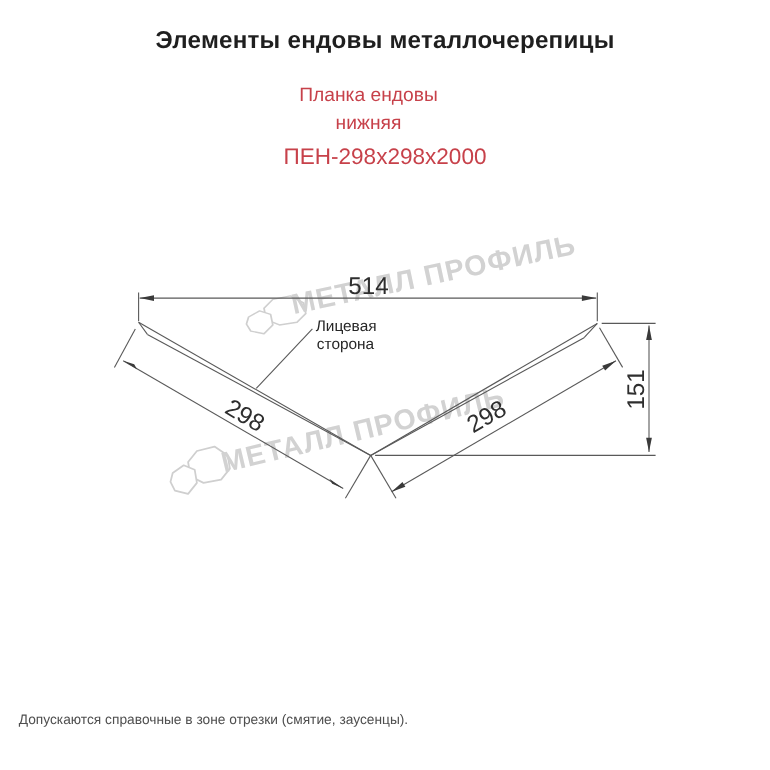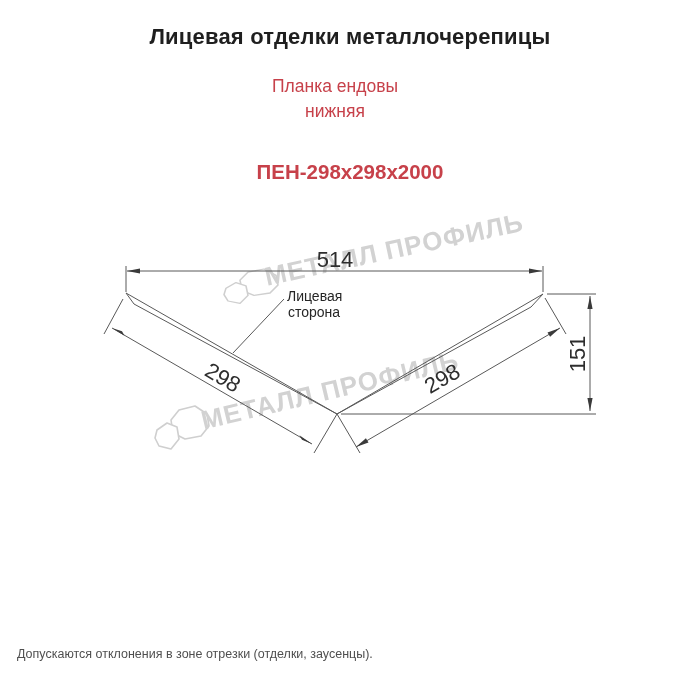--- a/index.html
+++ b/index.html
@@ -21,21 +21,21 @@
   .subtitle {
     position: absolute; top: 74px; left: 0; width: 700px;
     text-align: center;
     font-size: 17.5px; line-height: 25px; font-weight: 400;
     color: #c7414a;
     transform: translateX(-15px);
   }
   .product-code {
     position: absolute; top: 131px; left: 0; width: 700px;
     text-align: center;
-    font-size: 20.5px; font-weight: 700; color: #c7414a; margin-top: 29px;
+    font-size: 20.5px; font-weight: 400; color: #c7414a;
   }
   .drawing-svg { position: absolute; left: 0; top: 0; }
 
   .notes {
     position: absolute; left: 17px; top: 645px;
     font-size: 12.5px; line-height: 18.5px; color: #4f4f4f;
   }
 
   
   .wm-text { font-size: 26px; font-weight: bold; letter-spacing: 1px; fill: #d2d2d2; }
@@ -43,21 +43,21 @@
   .dline { stroke: #595959; stroke-width: 1; fill: none; }
   .darrow { fill: #3a3a3a; stroke: none; }
   .dtext { font-size: 22px; fill: #2e2e2e; }
   .ltext { font-size: 14px; fill: #262626; }
 </style>
 </head>
 <body>
 
 <div class="page">
 
-  <div class="title">Лицевая отделки металлочерепицы</div>
+  <div class="title">Элементы ендовы металлочерепицы</div>
 
   <div class="subtitle">
     <div>Планка ендовы</div>
     <div>нижняя</div>
   </div>
 
   <div class="product-code">ПЕН-298x298x2000</div>
 
   <svg class="drawing-svg" width="700" height="700" viewBox="0 0 700 700">
 
@@ -123,16 +123,16 @@
     </g>
 
     <g>
       <path class="dline" d="M233,353 L284,299"></path>
       <text class="ltext" x="287" y="301">Лицевая</text>
       <text class="ltext" x="288" y="317">сторона</text>
     </g>
   </svg>
 
   <div class="notes">
-    <div>Допускаются отклонения в зоне отрезки (отделки, заусенцы).</div>
+    <div>Допускаются справочные в зоне отрезки (смятие, заусенцы).</div>
   </div>
 
 </div>
 
 </body></html>

